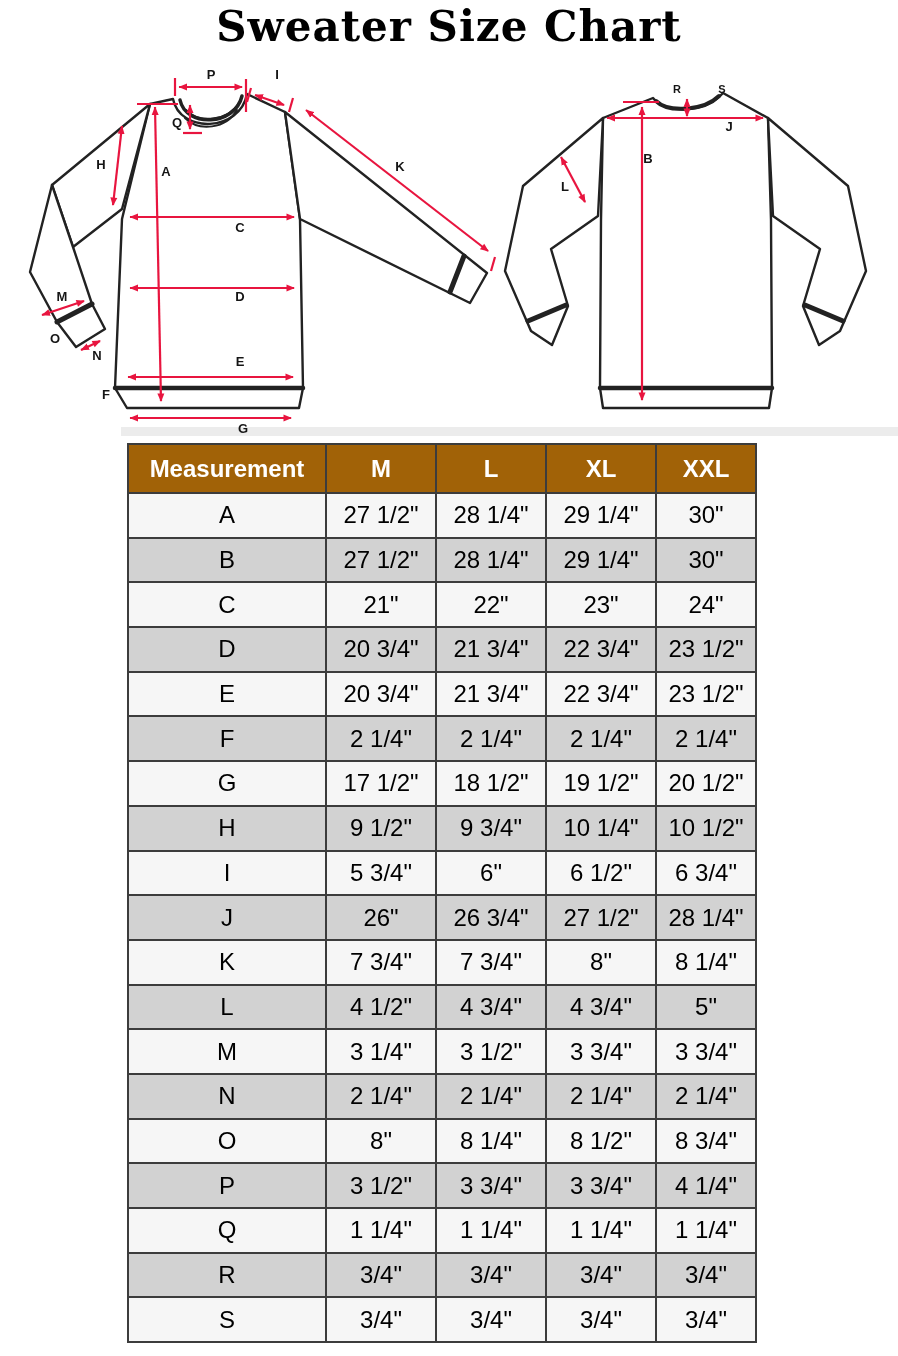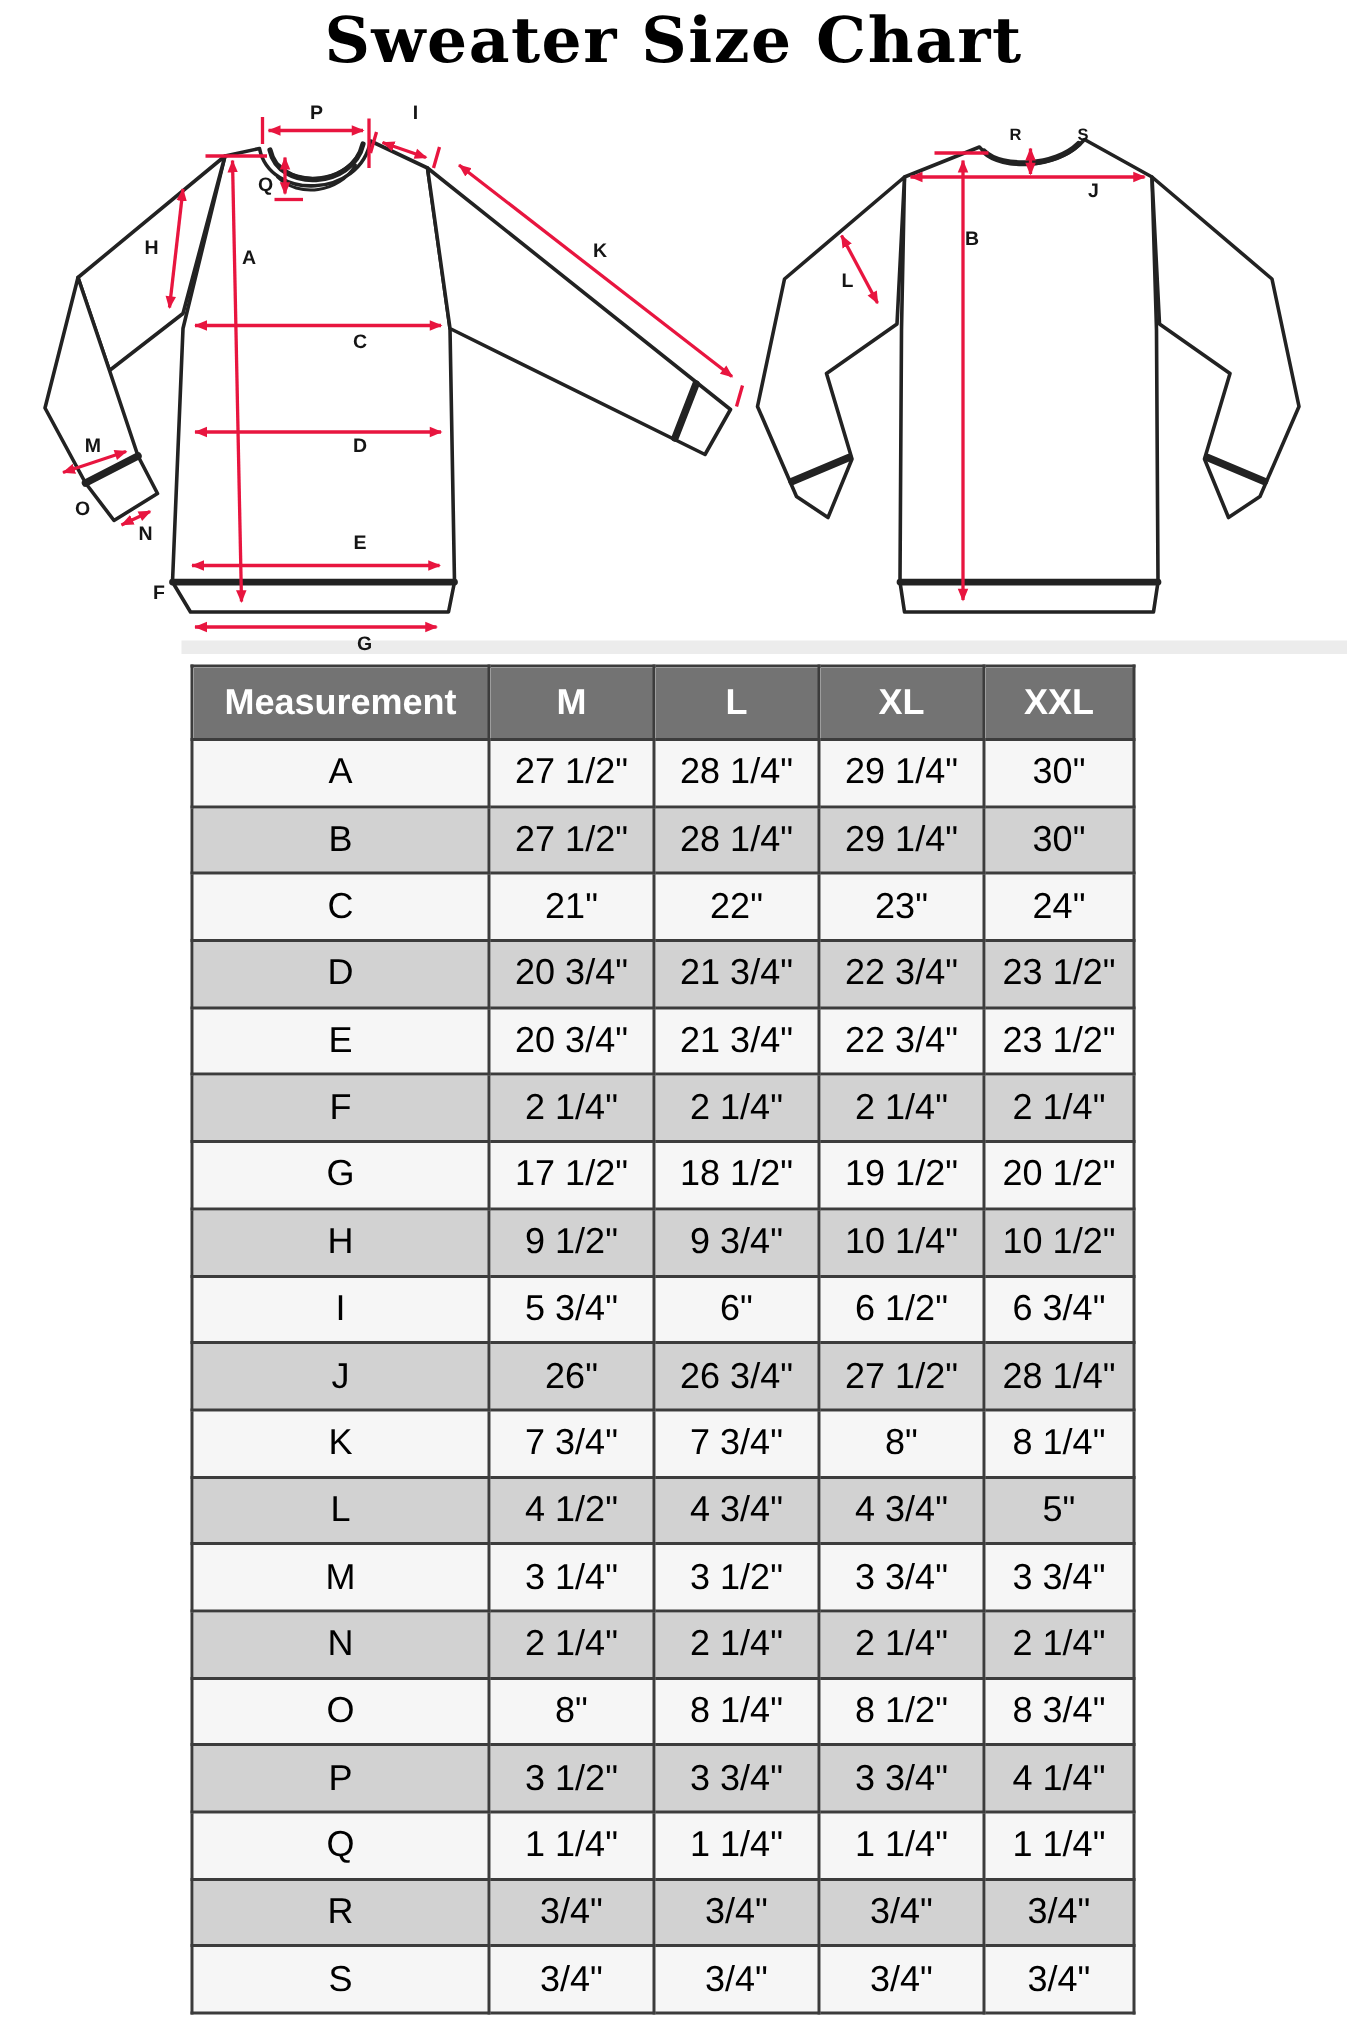--- a/index.html
+++ b/index.html
@@ -8,21 +8,21 @@
   .page{position:absolute;inset:0;border-radius:16px;}
   .title{position:absolute;top:2px;left:0;width:100%;text-align:center;
          font-family:"DejaVu Serif",serif;font-weight:bold;font-size:42px;
          letter-spacing:1px;color:#000;}
   .shadow-strip{position:absolute;left:121px;top:427px;width:777px;height:9px;background:#ececec;}
   .diagram{position:absolute;left:0;top:0;}
   .size-table{position:absolute;left:127px;top:443px;width:628px;
               border-collapse:collapse;table-layout:fixed;font-size:24px;}
   .size-table th,.size-table td{border:2px solid #3c3c3c;text-align:center;
               padding:0;font-weight:normal;overflow:hidden;white-space:nowrap;}
-  .size-table thead th{background:#737373;color:#fff;font-weight:bold;height:47px;}
+  .size-table thead th{background:#a16207;color:#fff;font-weight:bold;height:47px;}
   .size-table tbody tr{height:44.7px;}
   .size-table tbody tr:nth-child(odd){background:#f6f6f6;}
   .size-table tbody tr:nth-child(even){background:#d2d2d2;}
   svg text{font-family:"Liberation Sans",sans-serif;font-weight:bold;fill:#151515;}
 </style>
 </head>
 <body>
 
 <div class="page">
 

